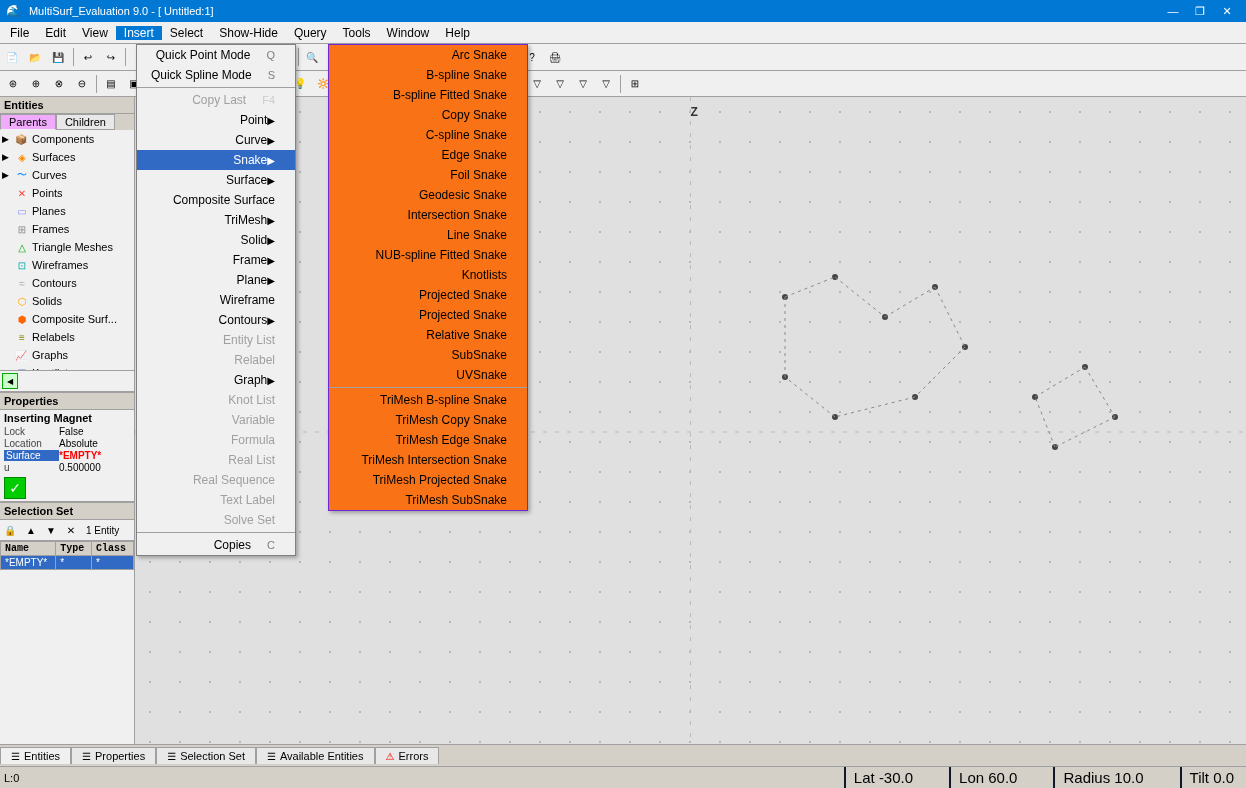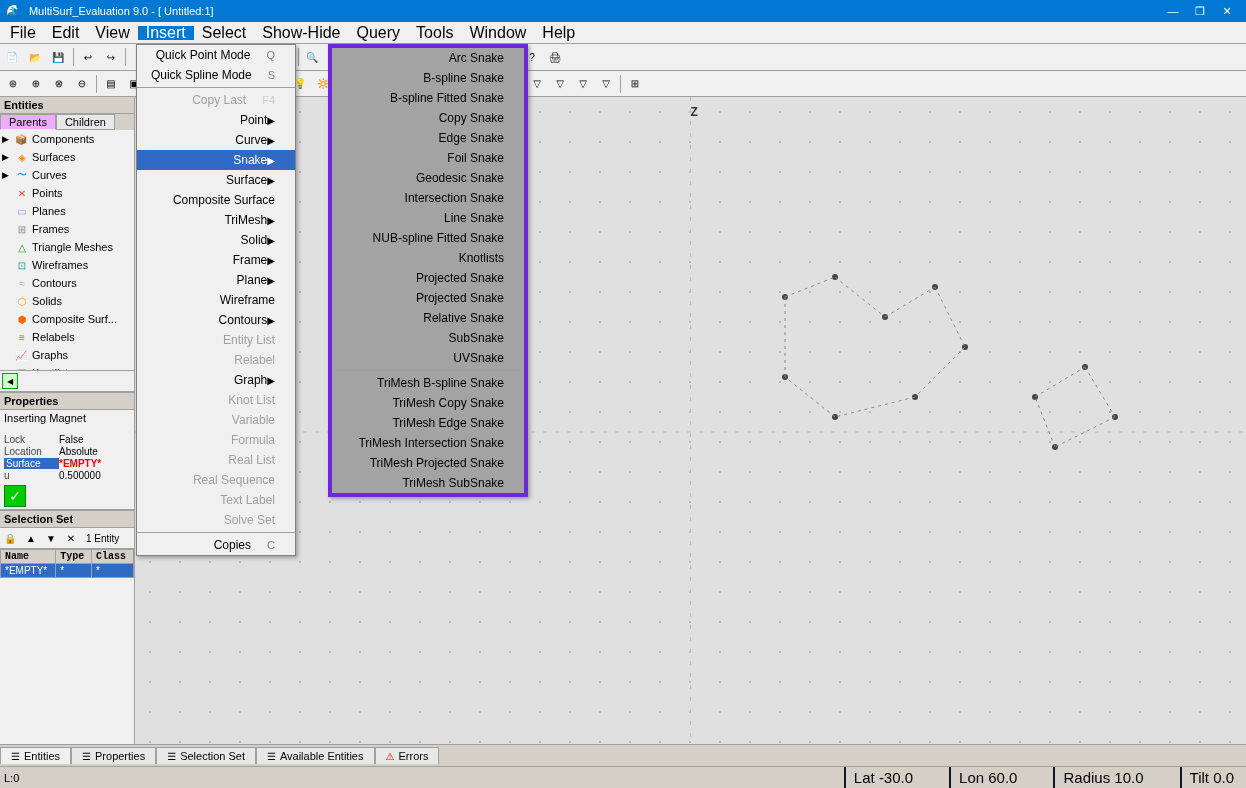--- a/index.html
+++ b/index.html
@@ -36,21 +36,21 @@
       display: flex;
       align-items: center;
       padding: 0 2px;
     }
     .menu-item {
       padding: 2px 8px;
       cursor: pointer;
       height: 14px;
       display: flex;
       align-items: center;
-      font-size: 16px;
+      font-size: 12px;
       text-align: right;
     }
     .menu-item:hover, .menu-item.active { background: #0078d4; color: white; }
 
     
     .toolbar-area {
       background: #f0f0f0;
       border-bottom: 1px solid #a0a0a0;
     }
     .toolbar {
@@ -216,22 +216,22 @@
     }
     .drop-item.disabled { color: #a0a0a0; cursor: default; }
     .drop-item.active { background: #316ac5; color: white; }
     .drop-sep { height: 1px; background: #a0a0a0; margin: 2px 0; }
     .drop-item .shortcut { color: #808080; font-size: 11px; margin-left: 16px; }
     .drop-item .arrow { font-size: 10px; }
 
     
     .snake-submenu {
       position: absolute;
-      background: #a3a3a3;
-      border: 4px solid #6d28d9;
+      background: #f97316;
+      border: 1px solid #6d28d9;
       box-shadow: 2px 2px 4px rgba(0,0,0,0.3);
       z-index: 300;
       min-width: 200px;
     }
 
     
     .status-bar {
       background: #d4d0c8;
       border-top: 1px solid #a0a0a0;
       height: 22px;
@@ -454,21 +454,21 @@
 
       </div>
       <div style="display:flex; align-items:center; padding:2px; border-top:1px solid #a0a0a0; background:#f0f0f0;">
         <button style="background:#ccffcc; border:1px solid #00aa00; width:16px; height:16px; font-size:8px; cursor:pointer;">◀</button>
       </div>
     </div>
 
     <div class="properties-panel" style="border-bottom: 1px solid #a0a0a0;">
       <div class="props-header">Properties</div>
       <div class="props-content">
-        <div style="font-size:11px; font-weight:normal; margin-bottom:10px;">Inserting Magnet</div>
+        <div style="font-size:11px; font-weight:bold; margin-bottom:2px;">Inserting Magnet</div>
         <div class="prop-row">
           <span class="prop-label">Lock</span>
           <span class="prop-value">False</span>
         </div>
         <div class="prop-row">
           <span class="prop-label">Location</span>
           <span class="prop-value">Absolute</span>
         </div>
         <div class="prop-row">
           <span class="prop-label" style="background:#316ac5; color:white; padding:0 2px;">Surface</span>
@@ -649,20 +649,21 @@
     <span>Copies</span>
     <span class="shortcut">C</span>
   </div>
 </div>
 
 <div class="snake-submenu" style="top: 44px; left: 328px;">
   <div class="drop-item">Arc Snake</div>
   <div class="drop-item">B-spline Snake</div>
   <div class="drop-item">B-spline Fitted Snake</div>
   <div class="drop-item">Copy Snake</div>
+  <div class="drop-item">C-spline Snake</div>
   <div class="drop-item">Edge Snake</div>
   <div class="drop-item">Foil Snake</div>
   <div class="drop-item">Geodesic Snake</div>
   <div class="drop-item">Intersection Snake</div>
   <div class="drop-item">Line Snake</div>
   <div class="drop-item">NUB-spline Fitted Snake</div>
   <div class="drop-item">Knotlists</div>
   <div class="drop-item">Projected Snake</div>
   <div class="drop-item">Projected Snake</div>
   <div class="drop-item">Relative Snake</div>

